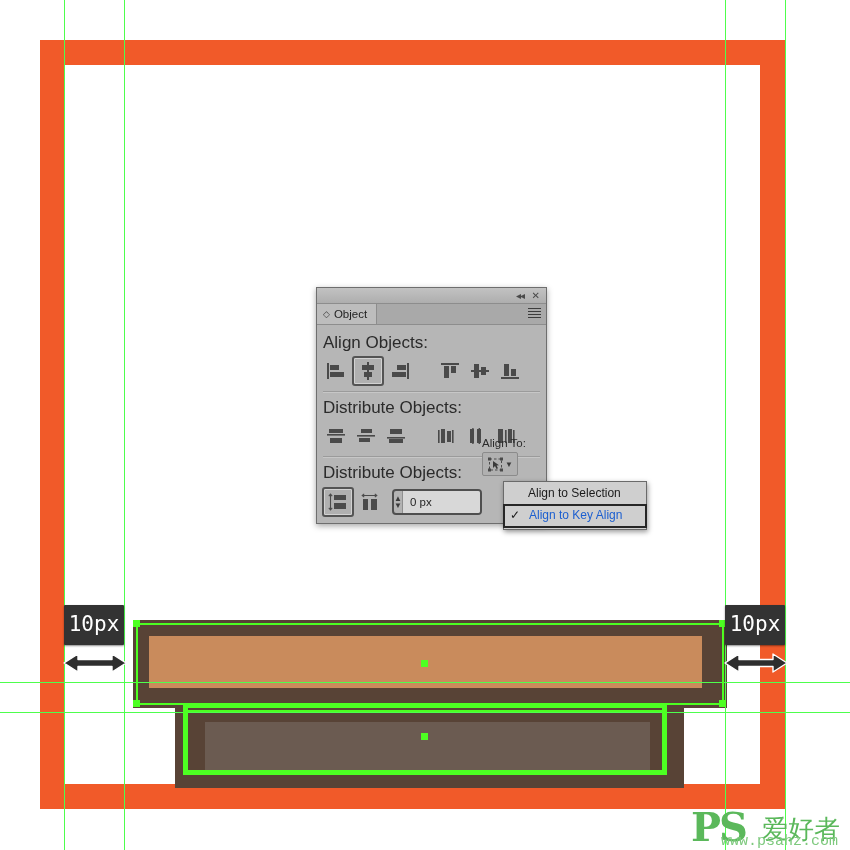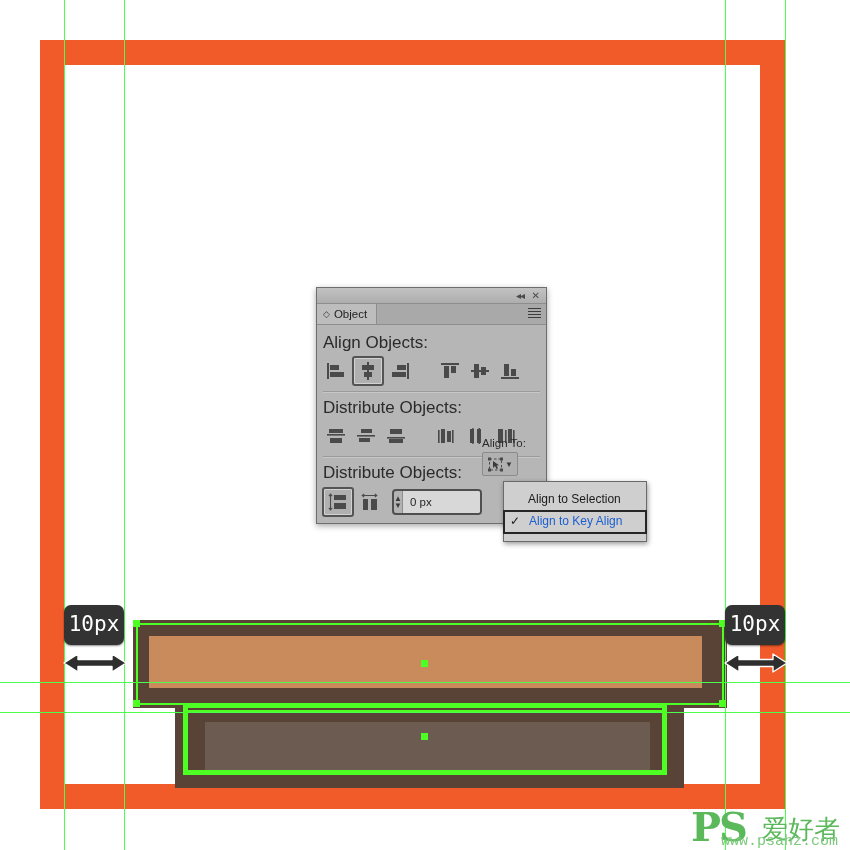--- a/index.html
+++ b/index.html
@@ -61,21 +61,21 @@
     position:absolute;width:7px;height:7px;background:#4dff22;
   }
   .centerpt{
     position:absolute;width:7px;height:7px;background:#4dff22;
   }
 
   
   .badge{
     position:absolute;
     background:#333333;
-    border-radius:7px;
+    border-radius:1px;
     color:#ffffff;
     font-size:21px;
     font-family:"DejaVu Sans Mono", monospace;
     text-align:center;
     line-height:38px;
     height:40px;
     box-shadow:0 1px 2px rgba(0,0,0,.45);
   }
   .arrow-wrap{position:absolute;}
 
@@ -201,21 +201,21 @@
 
   
   #alignto-menu{
     position:absolute;
     left:503px;top:481px;
     width:142px;
     background:#cfcfcf;
     border:1px solid #6a6a6a;
     box-shadow:1px 2px 5px rgba(0,0,0,.4);
     font-size:12px;
-    padding:7px 0;
+    padding:1px 0;
   }
   .menu-item{
     height:21px;line-height:21px;
     padding-left:24px;
     color:#1a1a1a;
     position:relative;
     white-space:nowrap;
   }
   .menu-item.active{
     color:#1c5fd0;

